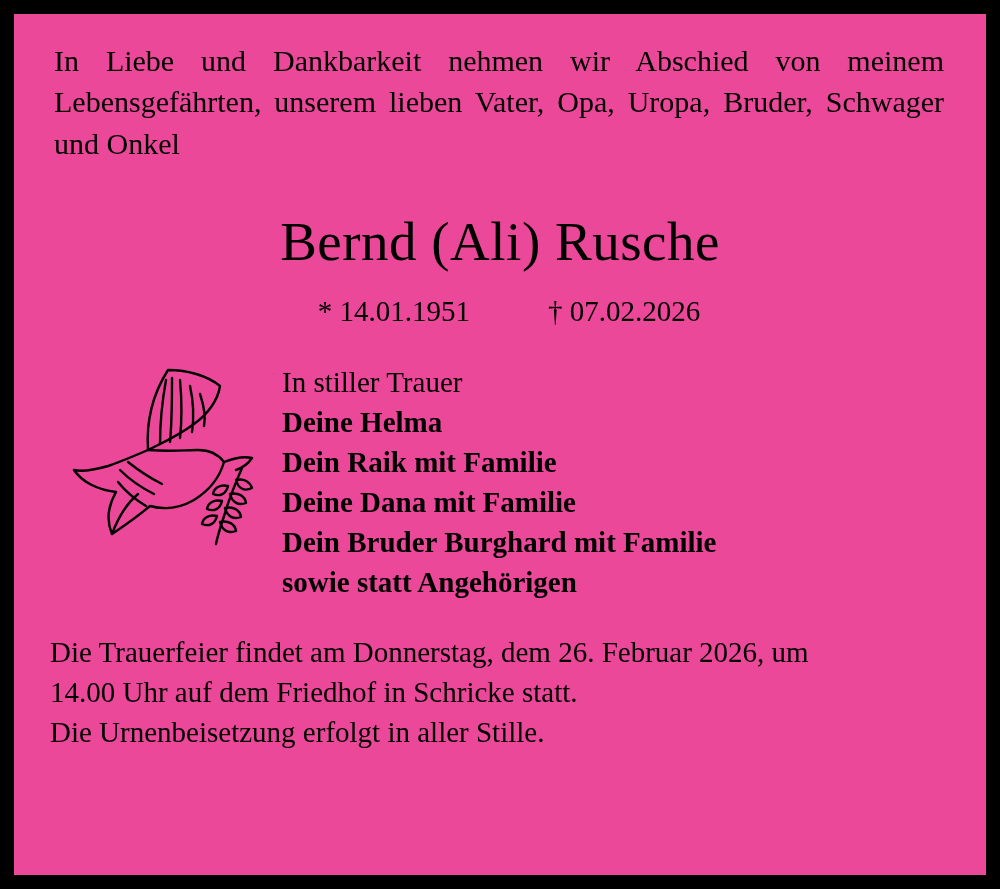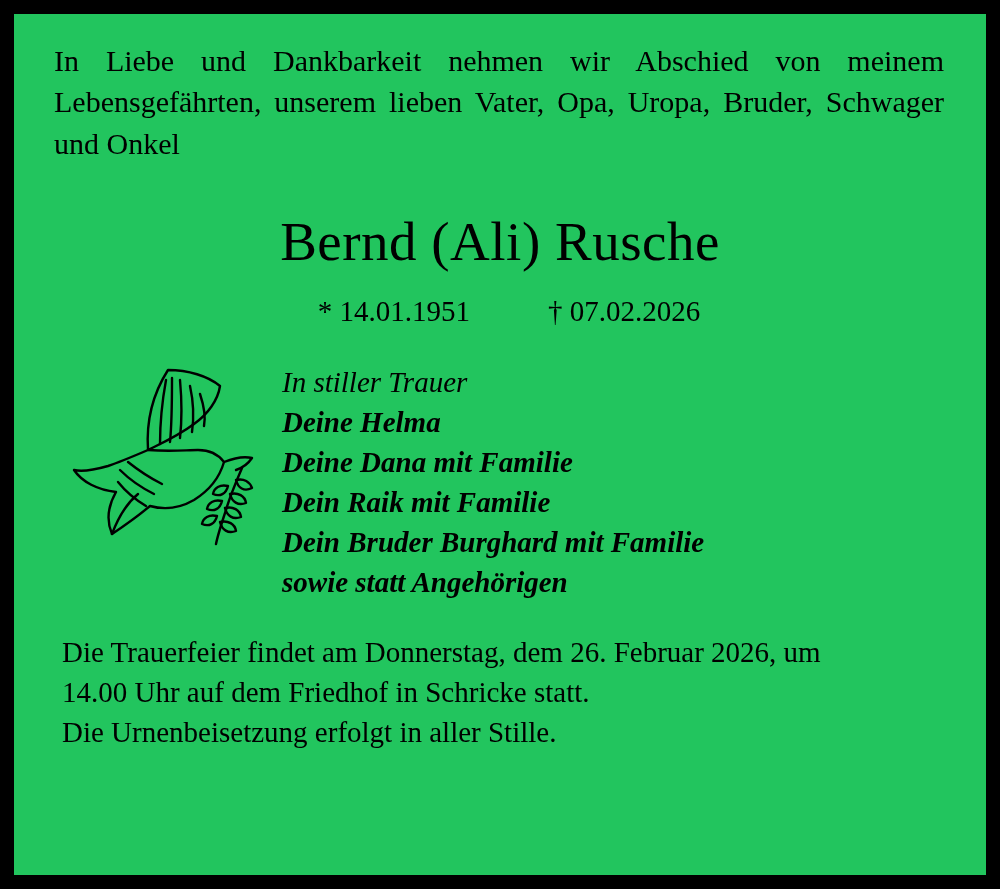--- a/index.html
+++ b/index.html
@@ -12,21 +12,21 @@
     height: 889px;
     font-family: "Liberation Serif", serif;
     color: #000000;
     overflow: hidden;
   }
   .obituary {
     box-sizing: border-box;
     width: 1000px;
     height: 889px;
     border: 14px solid #000000;
-    background: #22c55e;
+    background: #ec4899;
     padding: 26px 36px 10px 36px;
     position: relative;
   }
   .intro {
     font-size: 30px;
     line-height: 1.38;
     text-align: justify;
     text-justify: inter-word;
     margin: 0 6px 0 4px;
   }
@@ -57,40 +57,39 @@
   .dove {
     width: 232px;
     flex: 0 0 232px;
     padding-top: 10px;
     padding-left: 18px;
     box-sizing: border-box;
   }
   .mourning {
     flex: 1 1 auto;
     padding-top: 14px;
-    font-style: italic;
   }
   .mourning .line {
     font-size: 29px;
     line-height: 1.38;
     white-space: nowrap;
   }
   .mourning .line.bold {
     font-weight: bold;
   }
   .place {
     font-size: 29px;
     margin-top: 18px;
     margin-left: 4px;
   }
   .ceremony {
     font-size: 29px;
     line-height: 1.38;
     margin-top: 30px;
-    margin-left: 12px;
+    margin-left: 0;
     margin-right: 8px;
   }
   .ceremony .l1 { display: block; }
   .ceremony .l2 { display: block; }
   .ceremony .l3 { display: block; }
 </style>
 </head>
 <body>
 
 <div class="obituary">
@@ -132,22 +131,22 @@
           <path d="M152 164 C160 162 167 166 168 173 C160 176 154 172 152 164 Z"></path>
           <path d="M160 128 C152 126 146 130 145 136 C152 139 158 136 160 128 Z"></path>
           <path d="M154 143 C146 141 140 145 139 151 C146 154 152 151 154 143 Z"></path>
           <path d="M149 158 C141 156 135 160 134 166 C141 169 147 166 149 158 Z"></path>
         </g>
       </svg>
     </div>
     <div class="mourning">
       <div class="line">In stiller Trauer</div>
       <div class="line bold">Deine Helma</div>
+      <div class="line bold">Dein Raik mit Familie</div>
       <div class="line bold">Deine Dana mit Familie</div>
-      <div class="line bold">Dein Raik mit Familie</div>
       <div class="line bold">Dein Bruder Burghard mit Familie</div>
       <div class="line bold">sowie statt Angehörigen</div>
     </div>
   </div>
 
 
   <div class="ceremony">
     <span class="l1">Die Trauerfeier findet am Donnerstag, dem 26. Februar 2026, um</span>
     <span class="l2">14.00 Uhr auf dem Friedhof in Schricke statt.</span>
     <span class="l3">Die Urnenbeisetzung erfolgt in aller Stille.</span>

